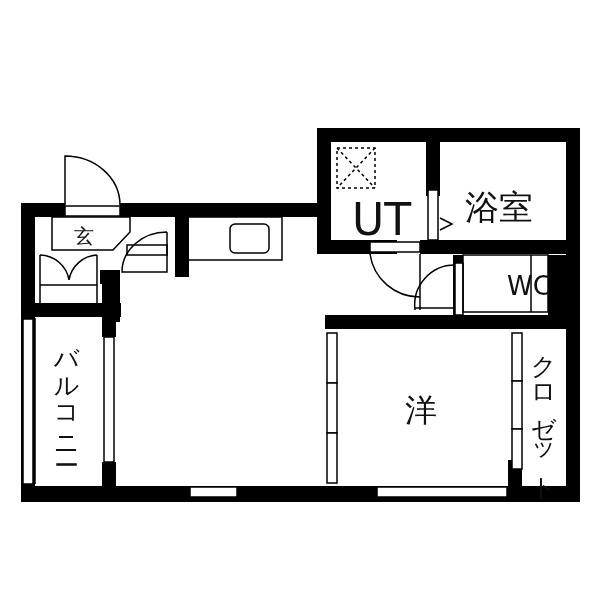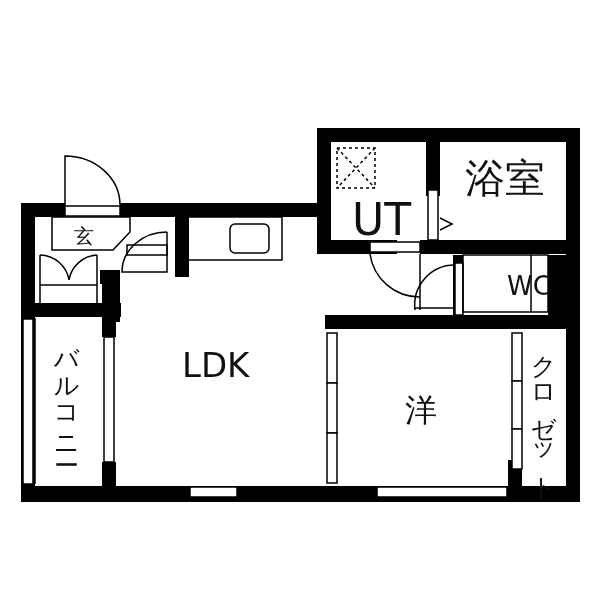--- a/index.html
+++ b/index.html
@@ -89,20 +89,19 @@
 
     <rect x="337" y="148" width="38" height="40" stroke-dasharray="3,3"></rect>
     <path d="M337,148 L375,188 M375,148 L337,188" stroke-dasharray="3,3"></path>
 
     <path d="M35,318 L35,484"></path>
   </g>
   <rect x="331" y="142" width="95" height="98" fill="none"></rect>
 </svg>
 
 <span class="lbl" style="left:74px;top:226px;font-size:20px;">玄</span>
-<span class="lbl" style="left:182px;top:348px;font-size:34px;">LDK</span>
 <span class="lbl" style="left:352px;top:198px;font-size:44px;">UT</span>
-<span class="lbl" style="left:465px;top:158px;font-size:40px;">浴室</span>
+<span class="lbl" style="left:465px;top:190px;font-size:34px;">浴室</span>
 <span class="lbl" style="left:473px;top:273px;font-size:26px;margin-left:34px;">WC</span>
 <span class="lbl" style="left:405px;top:394px;font-size:32px;">洋</span>
 <span class="lbl vert" style="left:531px;top:338px;font-size:25px;">クロゼット</span>
 <span class="lbl vert" style="left:54px;top:330px;font-size:25px;">バルコニー</span>
 </div>
 
 </body></html>

